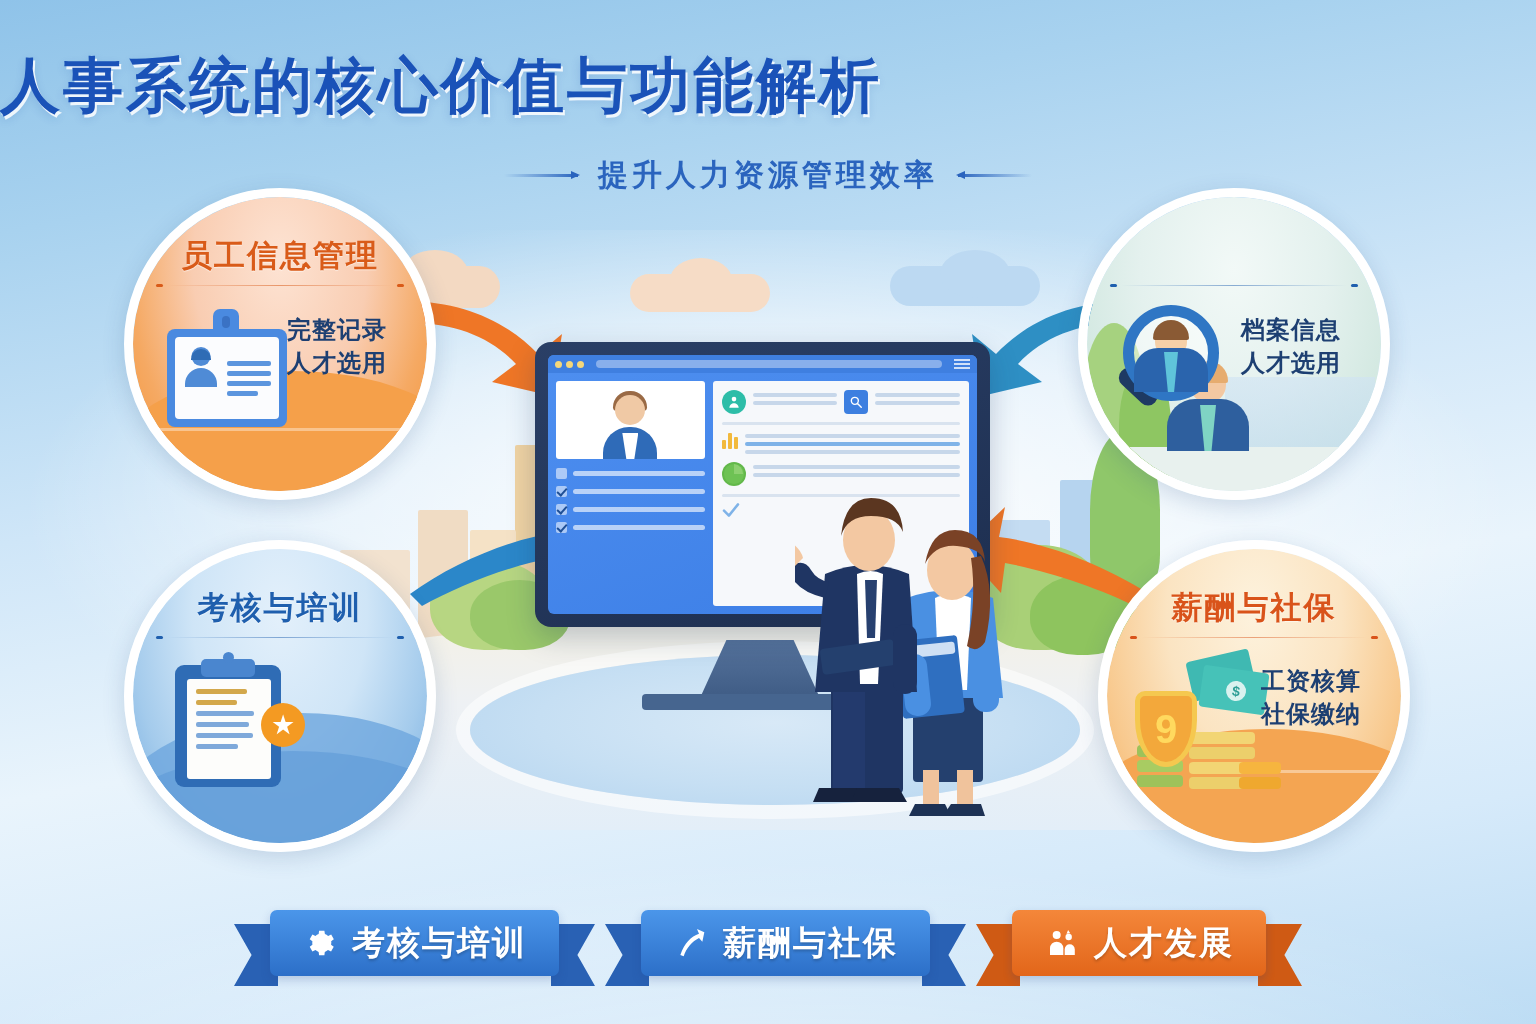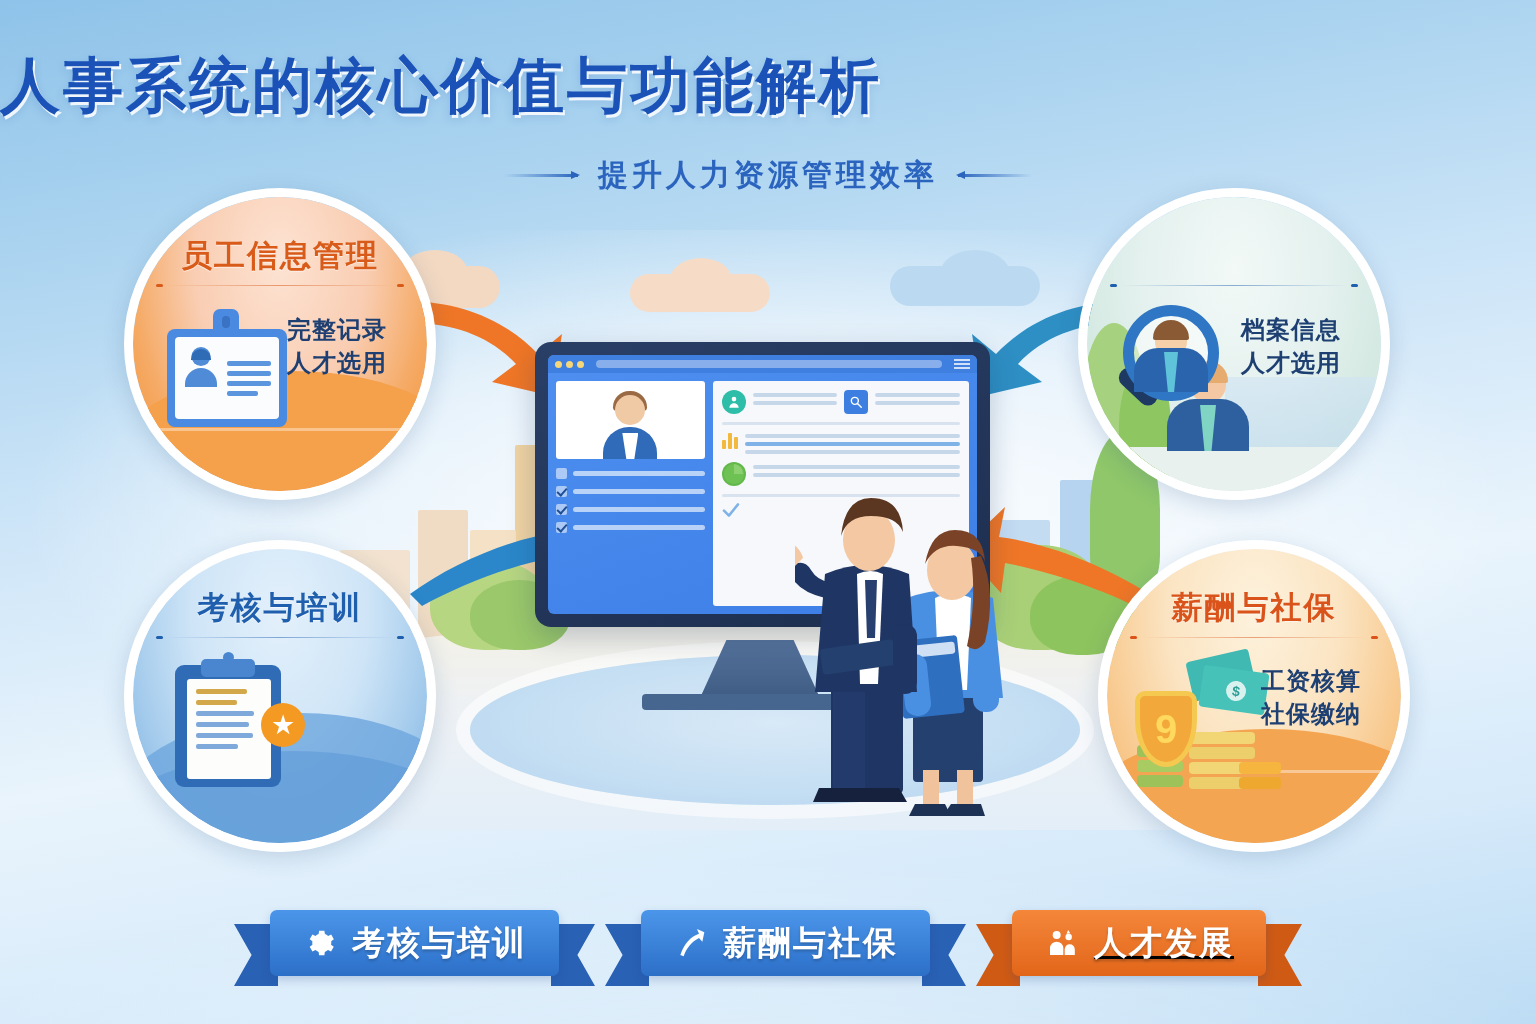--- a/index.html
+++ b/index.html
@@ -530,21 +530,21 @@
             <path d="M4 21c3-9 8-14 14-16l-1.5-3.5L22 4l-1.5 7-2.5-2.8C13 10.8 8.5 15.4 6.5 22z"></path>
           </svg>
         </span>
         <span class="ribbon-label">薪酬与社保</span>
       </span>
     </div>
 
     <div class="ribbon">
       <span class="ribbon-tail l" style="background:#cf5a14;"></span>
       <span class="ribbon-tail r" style="background:#cf5a14;"></span>
-      <span class="ribbon-body" style="background:linear-gradient(180deg,#f4873a 0%,#e2661a 100%);text-decoration:underline;">
+      <span class="ribbon-body" style="background:linear-gradient(180deg,#f4873a 0%,#e2661a 100%);">
         <span class="ribbon-ico">
           <svg width="32" height="32" viewBox="0 0 24 24" fill="#ffffff">
             <circle cx="8" cy="6" r="3"></circle>
             <path d="M3 21v-5a5 5 0 0 1 10 0v5z"></path>
             <circle cx="17" cy="7.5" r="2.4"></circle>
             <path d="M14 21v-4.2a3.8 3.8 0 0 1 7.6 0V21z"></path>
             <path d="M16.6 2.2l1.6 2.4-2.8.4z"></path>
           </svg>
         </span>
         <span class="ribbon-label">人才发展</span>

